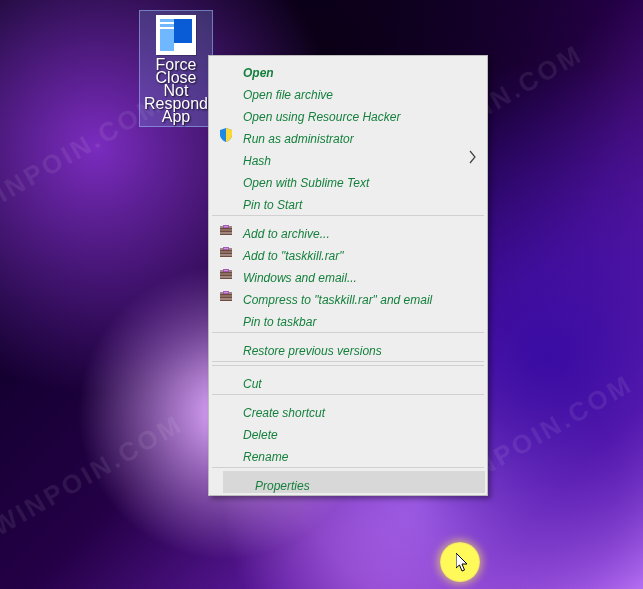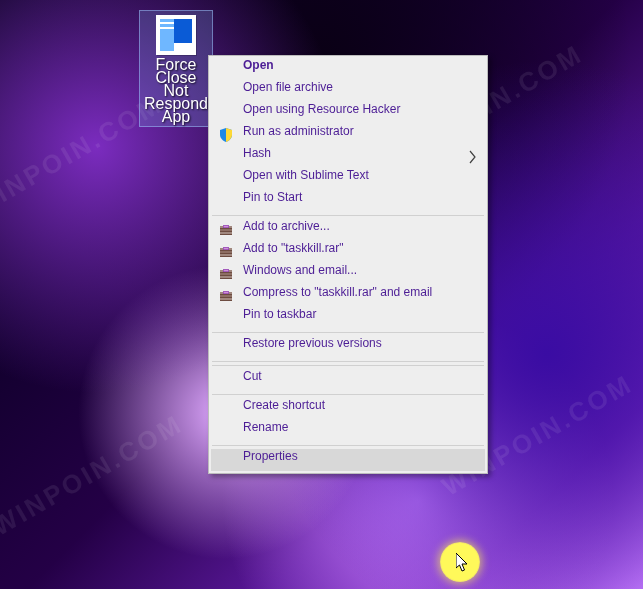--- a/index.html
+++ b/index.html
@@ -65,29 +65,30 @@
     left: 208px;
     top: 55px;
     width: 280px;
     background: #eeeeee;
     border: 1px solid #bcbcbc;
     box-shadow: 3px 3px 5px rgba(0,0,0,0.35);
     padding: 2px;
   }
   .mi {
     display: flex;
-    align-items: flex-start;
+    align-items: flex-end;
     height: 22px;
     padding: 0 30px 0 32px;
     position: relative;
-    color: #4c1d95;
+    color: #15803d;
     white-space: nowrap;
+    font-style: italic;
   }
   .mi.bold { font-weight: 600; }
-  .mi.hover { background: #d8d8d8; }
+  .mi.hover { background: #d8d8d8; margin-left: 12px; }
   .mi .icon {
     position: absolute;
     left: 7px; top: 3px;
     width: 16px; height: 16px;
   }
   .mi .sub {
     position: absolute;
     right: 8px; top: 4px;
     width: 8px; height: 14px;
   }
@@ -207,20 +208,23 @@
     <div class="sep"></div>
     <div class="sep"></div>
     <div class="mi">
       <span>Cut</span>
     </div>
     <div class="sep"></div>
     <div class="mi">
       <span>Create shortcut</span>
     </div>
     <div class="mi">
+      <span>Delete</span>
+    </div>
+    <div class="mi">
       <span>Rename</span>
     </div>
     <div class="sep"></div>
     <div class="mi hover">
       <span>Properties</span>
     </div>
   </div>
 
 <div class="cursor-spot" style="left:440px; top:542px"></div>
 <svg class="cursor" style="left:456px; top:553px" viewBox="0 0 14 20">

